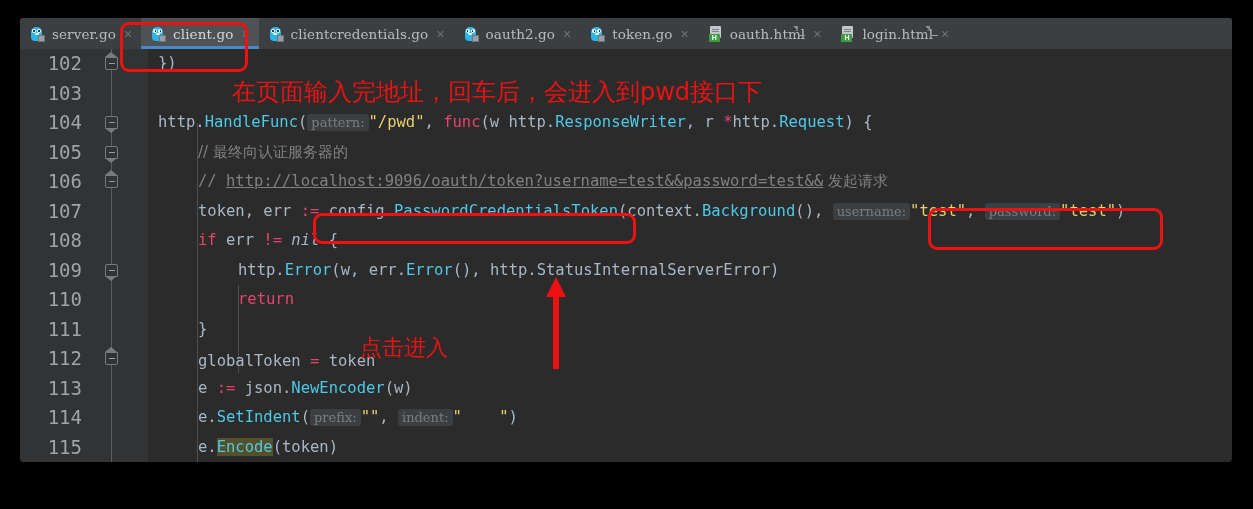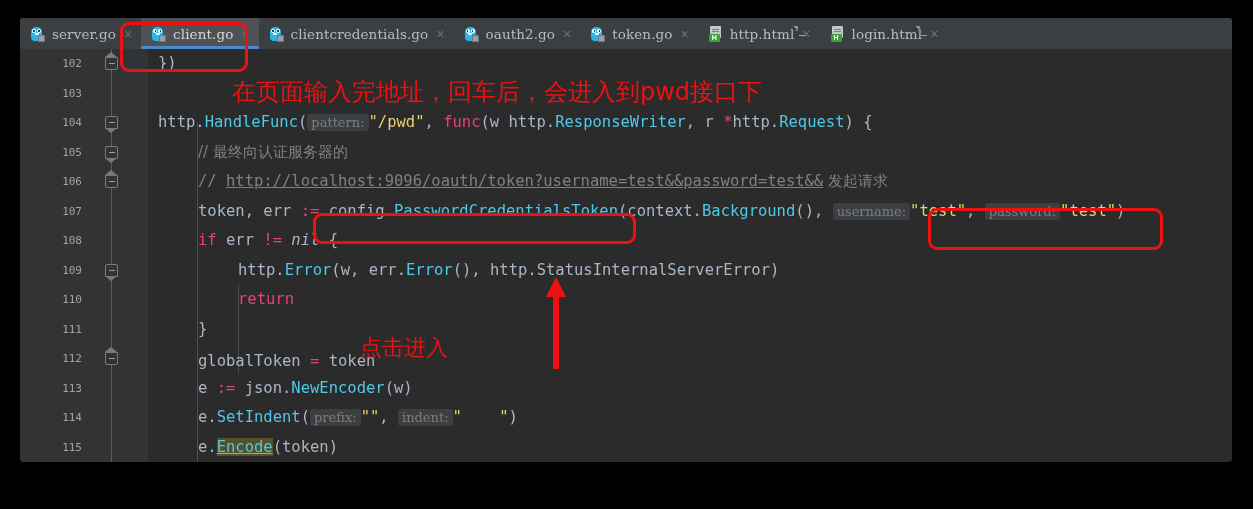--- a/index.html
+++ b/index.html
@@ -150,21 +150,21 @@
     left: 0; top: 0; bottom: 0;
     width: 128px;
     background: #313335;
   }
   .lnum {
     position: absolute;
     left: 0;
     width: 62px;
     text-align: right;
     font-family: "DejaVu Sans Mono", monospace;
-    font-size: 11px;
+    font-size: 19px;
     color: #a1a3a5;
     height: 29.5px;
     line-height: 29.5px;
   }
   .fold {
     position: absolute;
     left: 85px;
     width: 13px; height: 13px;
     border: 1px solid #787b7d;
     background: #313335;
@@ -217,21 +217,20 @@
   
   .t-plain  { color: #a9b7c6; }
   .t-fn     { color: #4ec9e8; }
   .t-kw2    { color: #e8436f; }
   .t-str    { color: #e9d16c; }
   .t-cmt    { color: #808080; }
   .t-italic { font-style: italic; text-align: right; }
   .t-url    { color: #808080; text-decoration: underline; }
   .t-hl {
     background: #53502a;
-    text-decoration: underline;
   }
   .hint {
     background: #3c3f41;
     color: #7a7d80;
     font-family: "DejaVu Serif", serif;
     font-size: 13px;
     border-radius: 3px;
     padding: 1px 4px;
     font-style: normal;
   }
@@ -344,21 +343,21 @@
     </div>
 
     <div class="tab">
       <span class="icon-html">
         <span class="page"></span>
           <span class="line a"></span>
           <span class="line b"></span>
         <span class="fold"></span>
         <span class="badge">H</span>
       </span>
-      <span class="tab-label">http.html</span>
+      <span class="tab-label">oauth.html</span>
       <span class="tab-close">×</span>
     </div>
 
     <div class="tab">
       <span class="icon-html">
         <span class="page"></span>
           <span class="line a"></span>
           <span class="line b"></span>
         <span class="fold"></span>
         <span class="badge">H</span>

